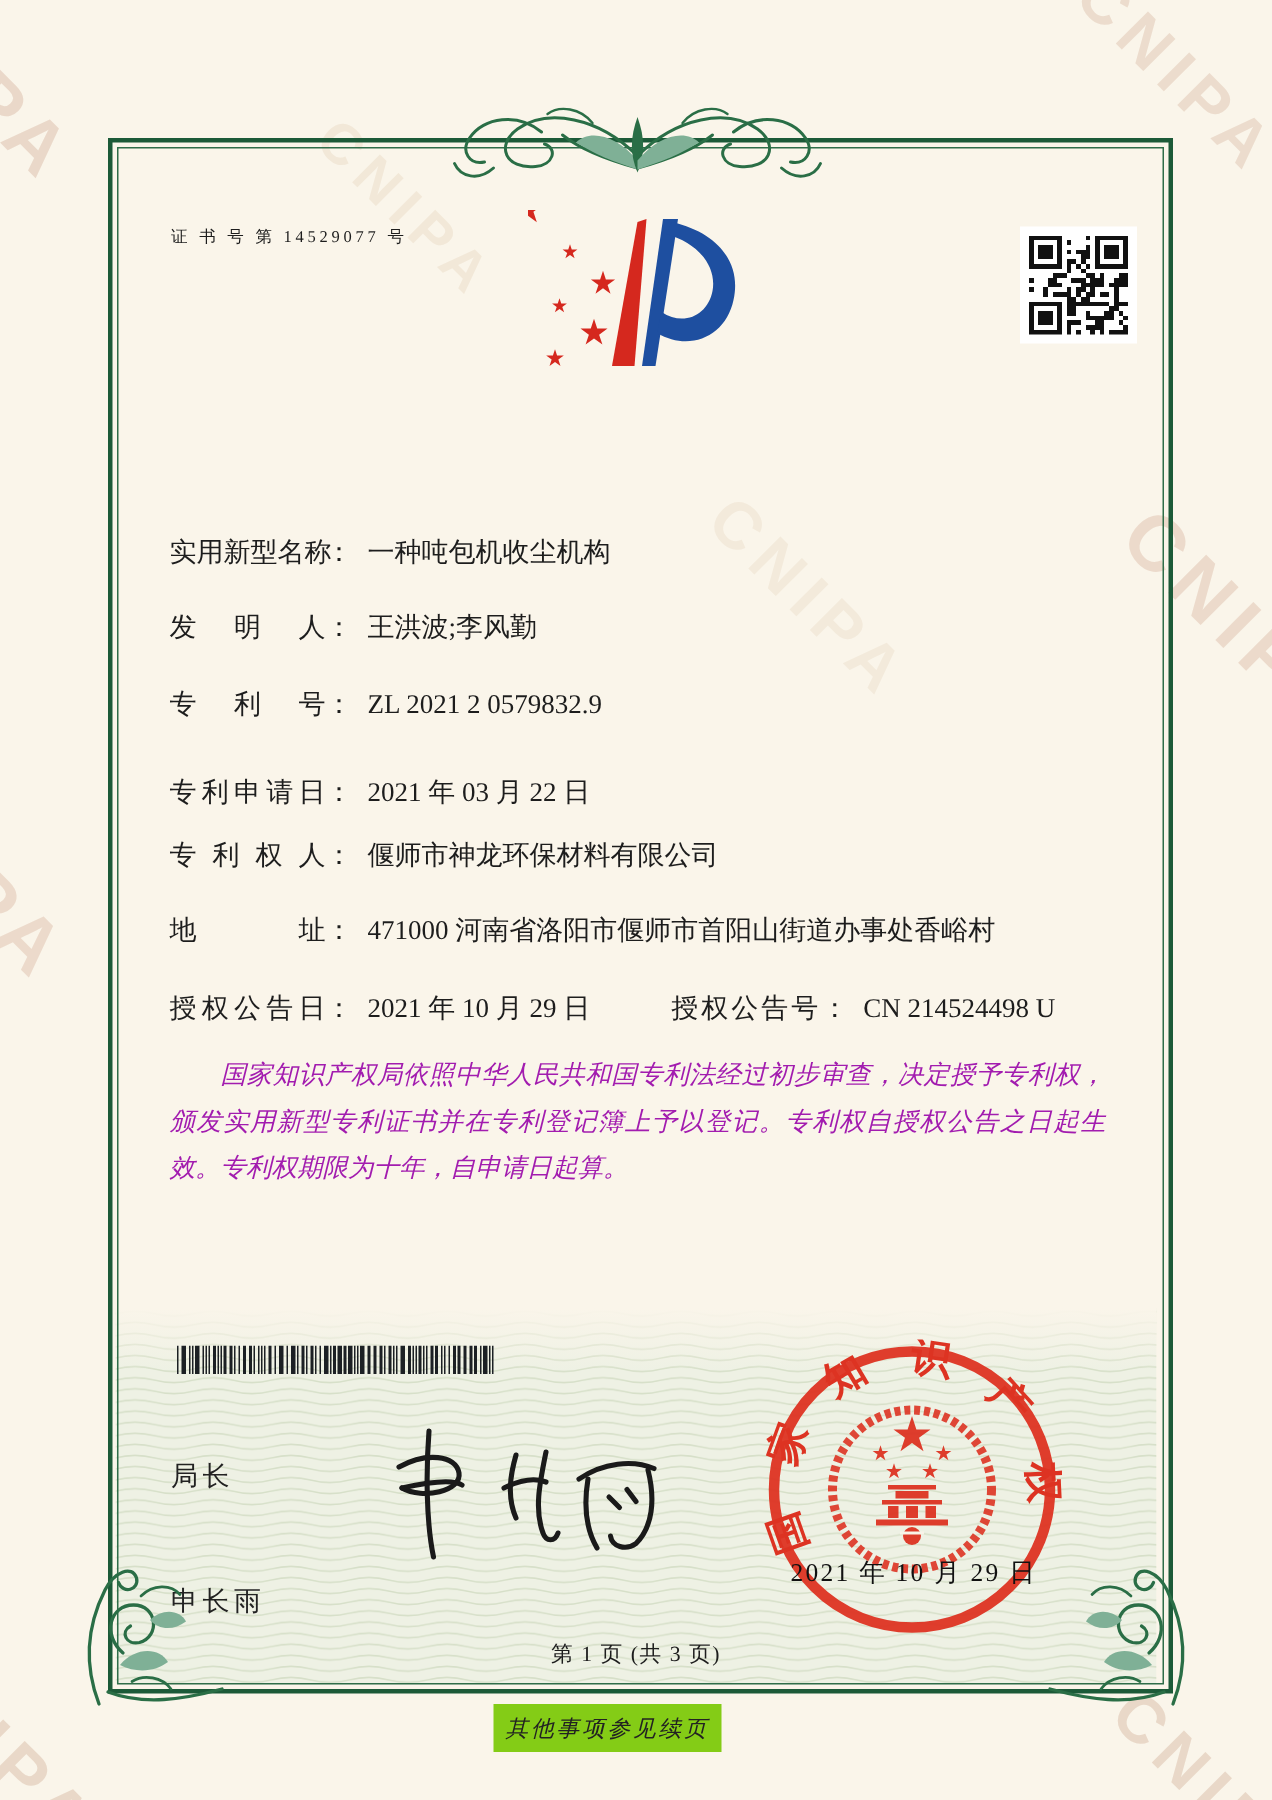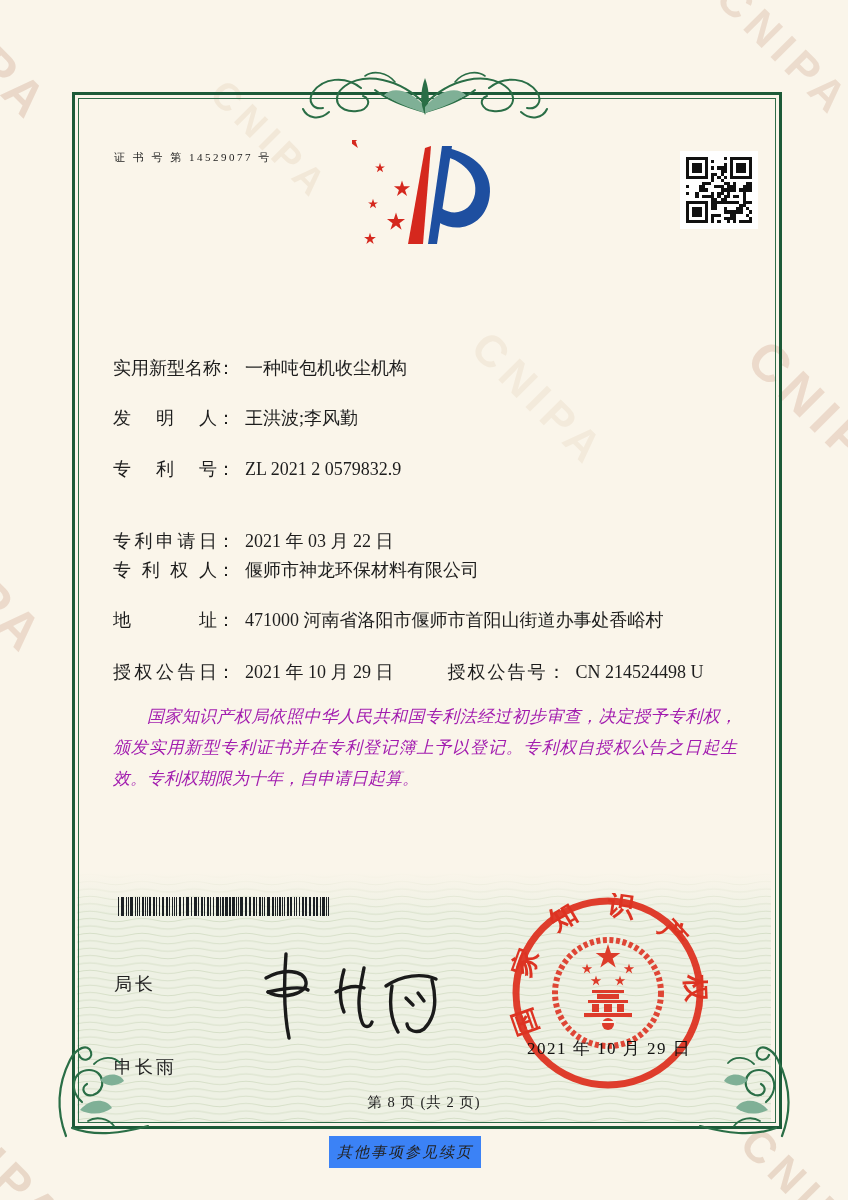--- a/index.html
+++ b/index.html
@@ -55,21 +55,21 @@
   .signer{position:absolute;left:114px;z-index:3;
     font-family:"Liberation Sans","DejaVu Sans",sans-serif;font-size:18px;letter-spacing:3px;color:#222;}
   .signer-title{top:972px;text-align:right;}
   .signer-name{top:1009px;margin-top:46px;}
   .signature{position:absolute;left:252px;top:942px;z-index:3;}
   .seal{position:absolute;left:508px;top:893px;z-index:4;}
   .seal-date{position:absolute;left:527px;top:1037px;z-index:5;font-size:17px;letter-spacing:1.5px;color:#111;white-space:nowrap;}
   .pagenum{position:absolute;left:72px;top:1093px;width:704px;text-align:center;font-size:14.5px;letter-spacing:1px;z-index:3;}
   .contbox{
     position:absolute;left:329px;top:1136px;width:152px;height:32px;z-index:3;
-    background:#3b82f6;display:flex;align-items:center;justify-content:center;
+    background:#84cc16;display:flex;align-items:center;justify-content:center;
     font-size:15px;letter-spacing:2px;font-style:italic;color:#222;
   }
   .logo{position:absolute;left:352px;top:140px;z-index:3;}
   .qr{position:absolute;left:680px;top:151px;width:78px;height:78px;background:#fff;
       display:flex;align-items:center;justify-content:center;z-index:3;}
 </style>
 </head>
 <body>
 
 <div class="page">
@@ -298,21 +298,21 @@
 
   <div class="frow" style="top:356px">
     <span class="flabel">实用新型名称</span><span class="fcolon">：</span><span class="fvalue">一种吨包机收尘机构</span>
   </div>
   <div class="frow" style="top:406px">
     <span class="flabel">发明人</span><span class="fcolon">：</span><span class="fvalue">王洪波;李风勤</span>
   </div>
   <div class="frow" style="top:457px">
     <span class="flabel">专利号</span><span class="fcolon">：</span><span class="fvalue">ZL 2021 2 0579832.9</span>
   </div>
-  <div class="frow" style="top:529px">
+  <div class="frow" style="top:516px">
     <span class="flabel">专利申请日</span><span class="fcolon">：</span><span class="fvalue">2021 年 03 月 22 日</span>
   </div>
   <div class="frow" style="top:558px">
     <span class="flabel">专利权人</span><span class="fcolon">：</span><span class="fvalue">偃师市神龙环保材料有限公司</span>
   </div>
   <div class="frow" style="top:608px">
     <span class="flabel">地址</span><span class="fcolon">：</span><span class="fvalue">471000 河南省洛阳市偃师市首阳山街道办事处香峪村</span>
   </div>
   <div class="frow" style="top:660px">
     <span class="flabel">授权公告日</span><span class="fcolon">：</span><span class="fvalue">2021 年 10 月 29 日</span><span class="grant2"><span class="flabel2">授权公告号</span><span class="fcolon">：</span><span>CN 214524498 U</span></span>
@@ -438,17 +438,17 @@
       <rect x="96" y="111" width="8" height="8"></rect>
       <rect x="109" y="111" width="7" height="8"></rect>
       <rect x="76" y="120" width="48" height="4"></rect>
       <circle cx="100" cy="131" r="6"></circle>
       <rect x="92" y="128" width="16" height="2" fill="#faf5ea"></rect>
     </g>
   </svg>
 
   <div class="seal-date">2021 年 10 月 29 日</div>
 
-  <div class="pagenum">第 8 页 (共 2 页)</div>
+  <div class="pagenum">第 1 页 (共 3 页)</div>
 
   <div class="contbox">其他事项参见续页</div>
 
 </div>
 
 </body></html>

